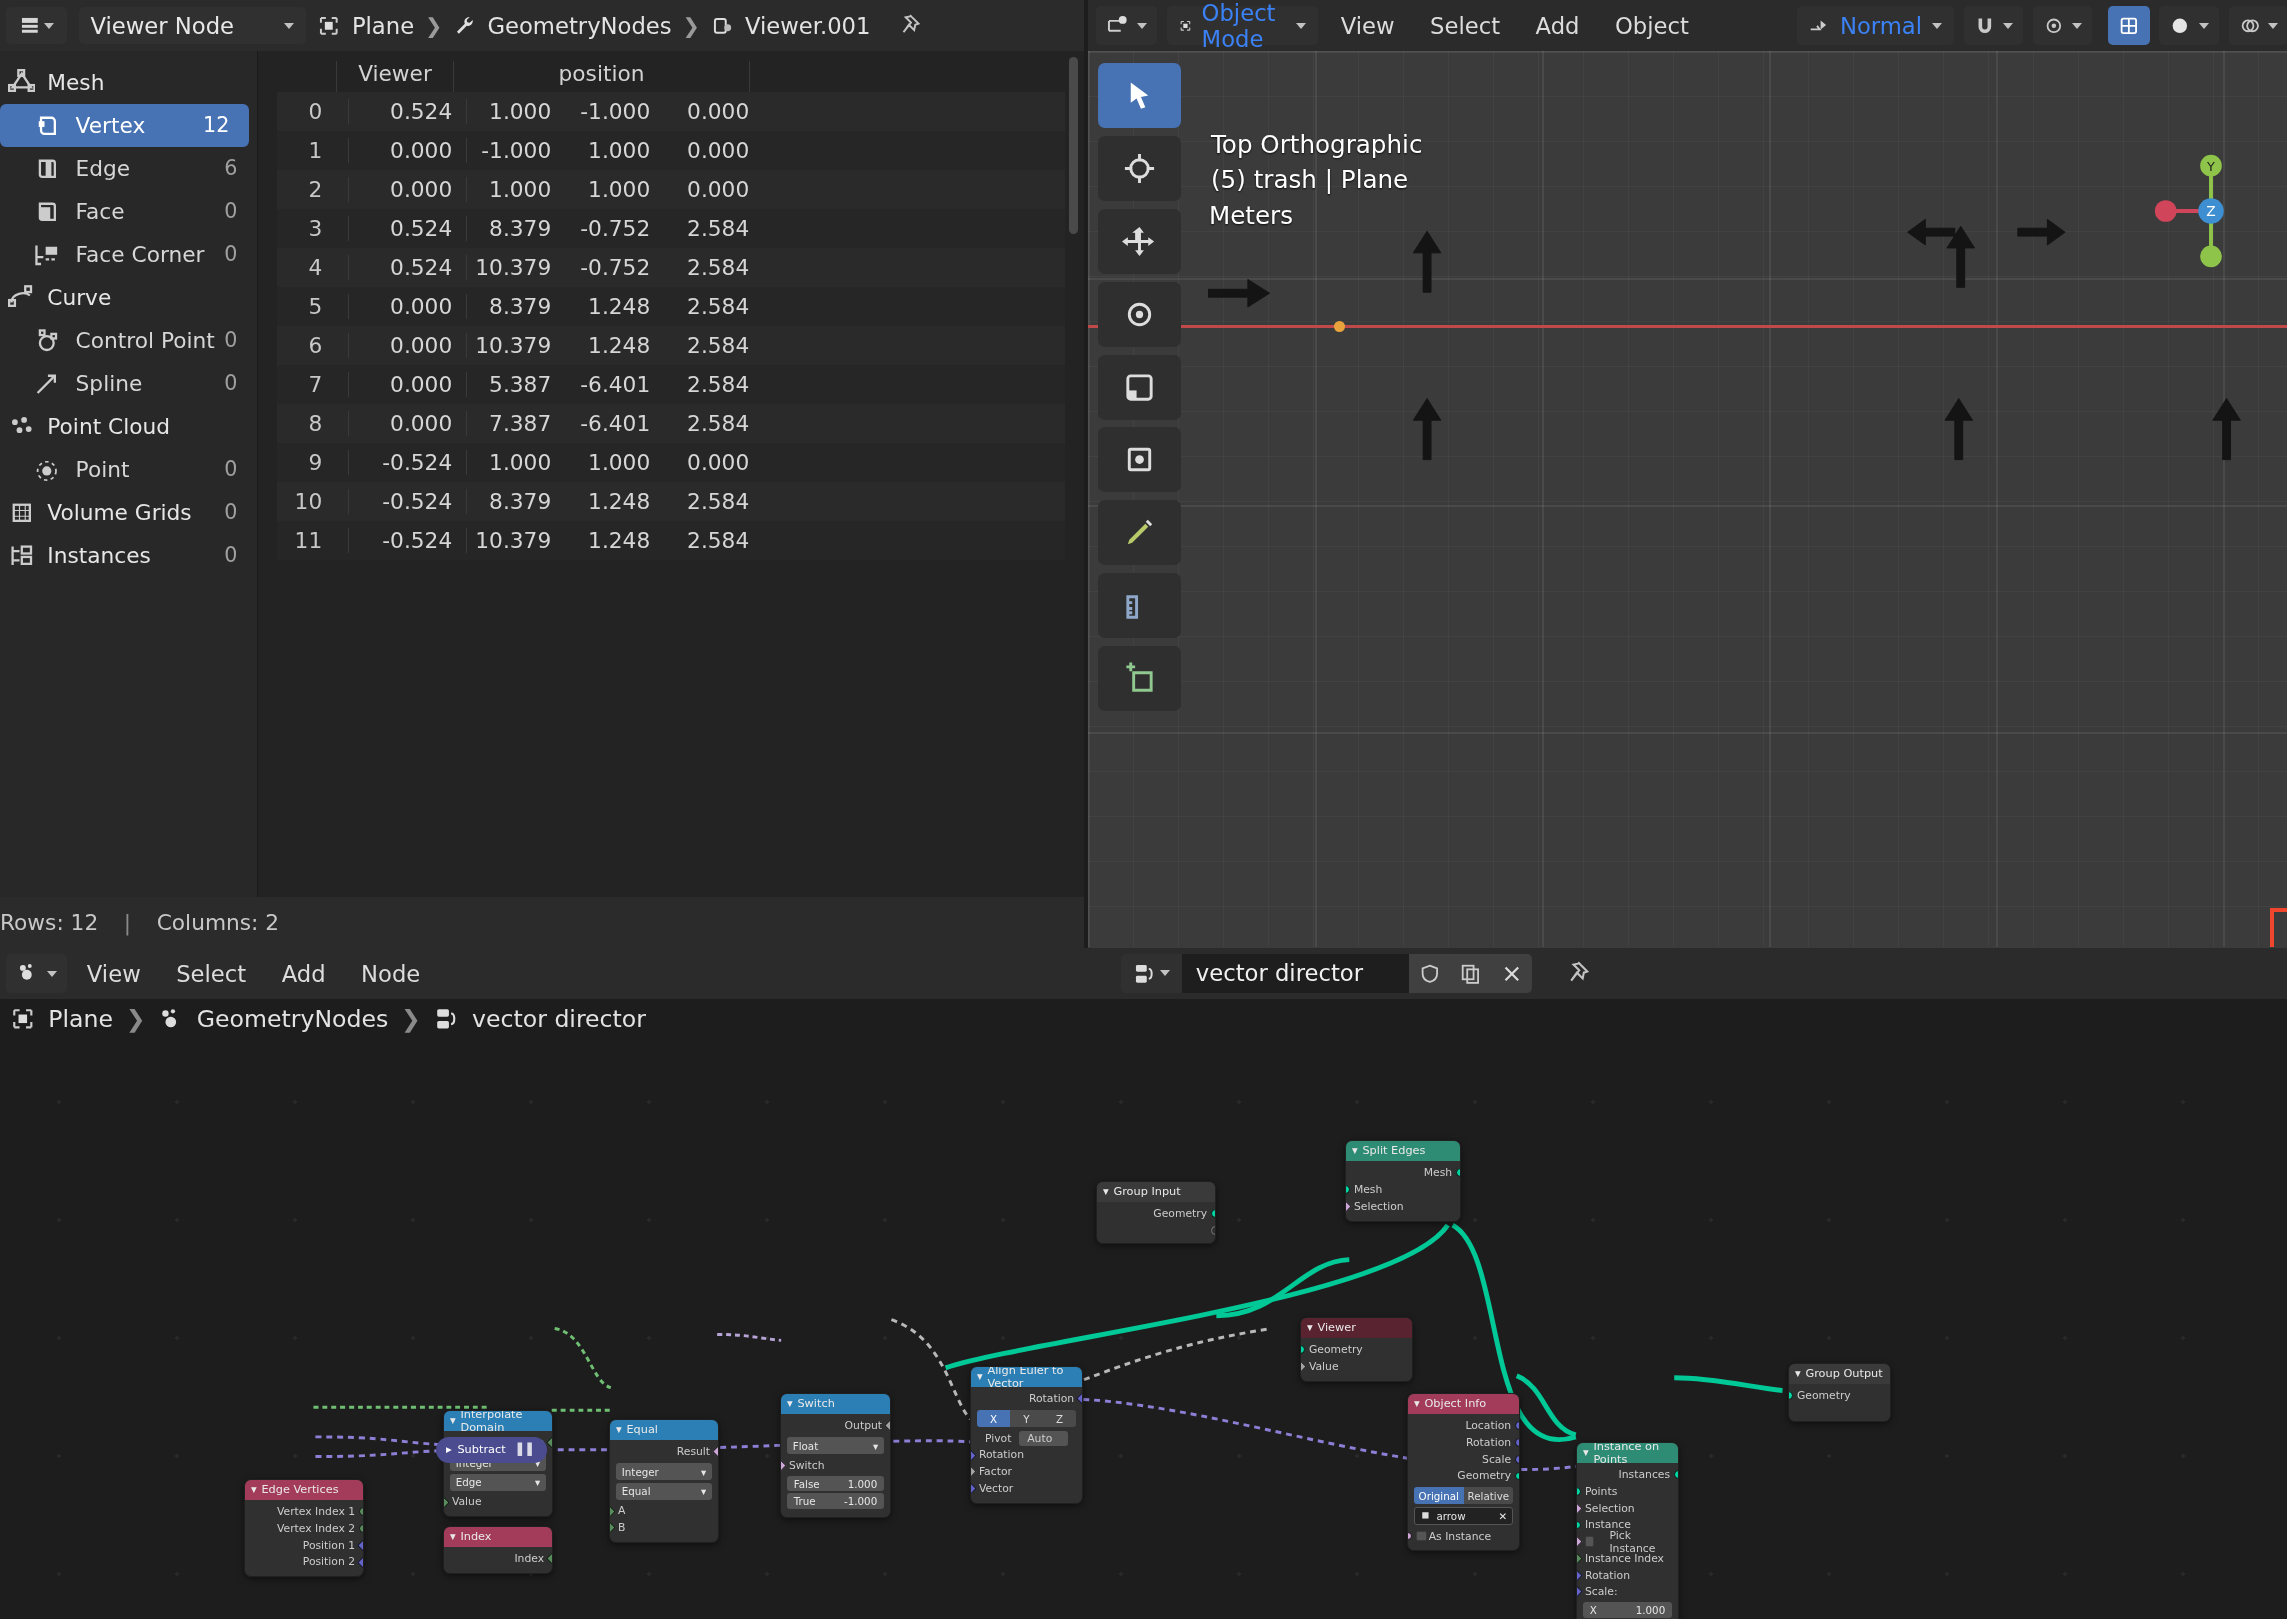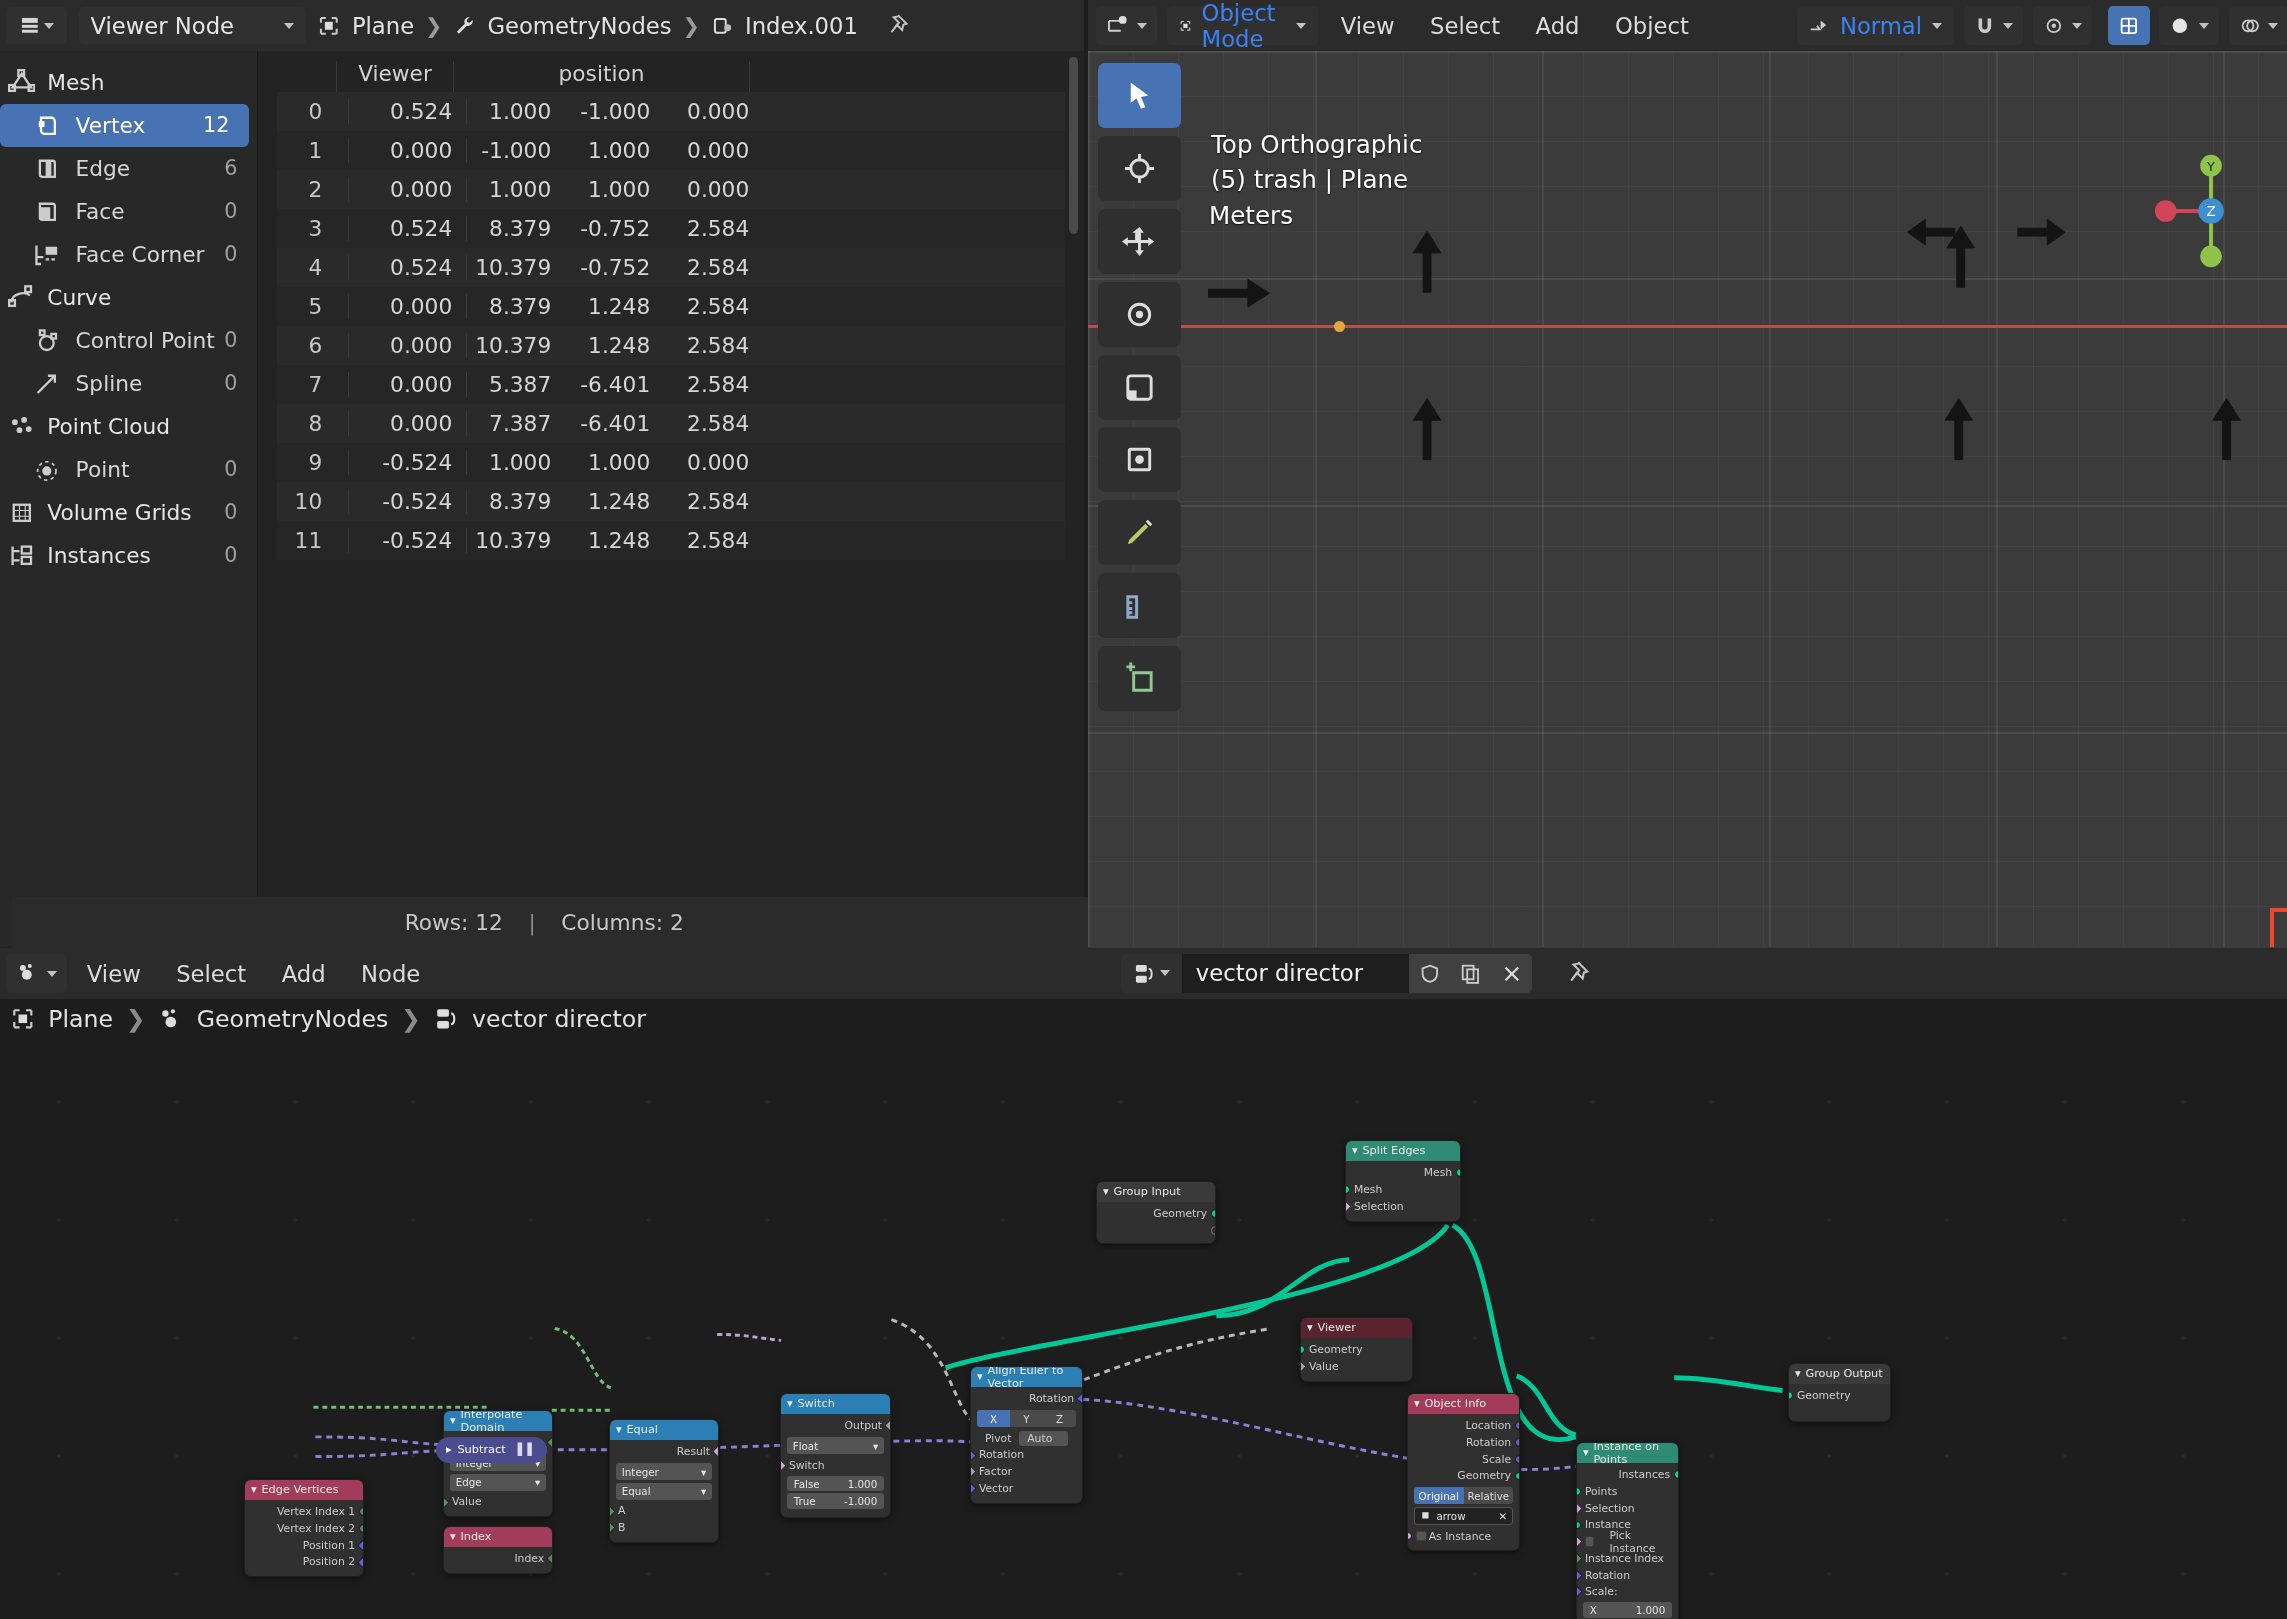--- a/index.html
+++ b/index.html
@@ -40,21 +40,21 @@
   .th-pos { width:296px; border-right:1px solid #3a3a3a; }
   .tr { display:flex; height:39px; align-items:center; font-size:21.7px; }
   .tr:nth-child(odd) { background:#2a2a2a; }
   .tr:nth-child(even) { background:#262626; }
   .td { text-align:right; padding-right:13.8px; color:#d6d6d6; }
   .td-idx { width:59px; color:#c8c8c8; }
   .td-v  { width:118px; border-left:1px solid #3a3a3a;margin-left:12px; }
   .td-p  { width:99px; }
   .td-p.first { border-left:1px solid #3a3a3a; }
   .td-blank { width:276px; }
-  #ss-footer { position:absolute; left:12px; bottom:0; width:1084px; height:51px; background:#2b2b2b; display:flex; align-items:center; justify-content:center; padding-right:19.7px; gap:25.6px; font-size:21.7px; color:#c8c8c8; }
+  #ss-footer { position:absolute; left:0; bottom:0; width:1084px; height:51px; background:#2b2b2b; display:flex; align-items:center; justify-content:flex-start; padding-right:19.7px; gap:25.6px; font-size:21.7px; color:#c8c8c8; }
   #ss-scroll { position:absolute; right:5.9px; top:57px; width:8.9px; height:177px; background:#4a4a4a; border-radius:4.9px; }
 
   
   #viewport { position:absolute; left:1088px; top:0; width:1200px; height:948px; background:#3b3b3b; }
   #vp-header { position:absolute; left:0; top:0; width:1200px; height:51px; background:#2b2b2b; display:flex; align-items:center; padding-left:7.9px; gap:9.9px; }
   .vp-menu { font-size:22.7px; color:#dcdcdc; padding:0 12.8px; }
   .mode-box { height:39px; background:#303030; border-radius:4.9px; display:flex; align-items:center; gap:9.9px; padding:0 11.8px; font-size:22.7px; color:#3b82f6; }
   .sm-box { height:39px; background:#303030; border-radius:4.9px; display:flex; align-items:center; gap:7.9px; padding:0 9.9px; }
   .blue-box { background:#4772b3; }
   #snapbar { position:absolute; left:1167px; top:57px; height:41px; background:#303030; border-radius:4.9px; display:flex; align-items:center; gap:3px; padding:0 5.9px; }
@@ -158,21 +158,21 @@
         <span class="arrow">❯</span>
         <svg width="23.6" height="23.6" viewBox="0 0 24 24">
           <path d="M17 3a5 5 0 0 0-5 7L4 18l2 2 8-8a5 5 0 0 0 6-6l-3 3-2.5-.5L14 6z" fill="#e0e0e0"></path>
         </svg>
         <span>GeometryNodes</span>
         <span class="arrow">❯</span>
         <svg width="23.6" height="23.6" viewBox="0 0 24 24">
           <rect x="4" y="5" width="11" height="14" rx="2" fill="none" stroke="#ddd" stroke-width="2"></rect>
           <circle cx="17" cy="14" r="3.5" fill="#bbb"></circle>
         </svg>
-        <span>Index.001</span>
+        <span>Viewer.001</span>
         <svg width="25.6" height="25.6" viewBox="0 0 24 24" style="margin-left:13.8px">
           <path d="M14 2l8 8-3 1-1 5-5-5-5 7 7-9-5-5 5-1z" fill="none" stroke="#c4c4c4" stroke-width="1.8"></path>
         </svg>
       </div>
     </div>
 
     <div id="ss-sidebar">
         <div class="ss-row cat">
           <svg width="27.6" height="27.6" viewBox="0 0 24 24">
             <path d="M4 16l8-12 8 12z" fill="none" stroke="#ccc" stroke-width="2"></path>

